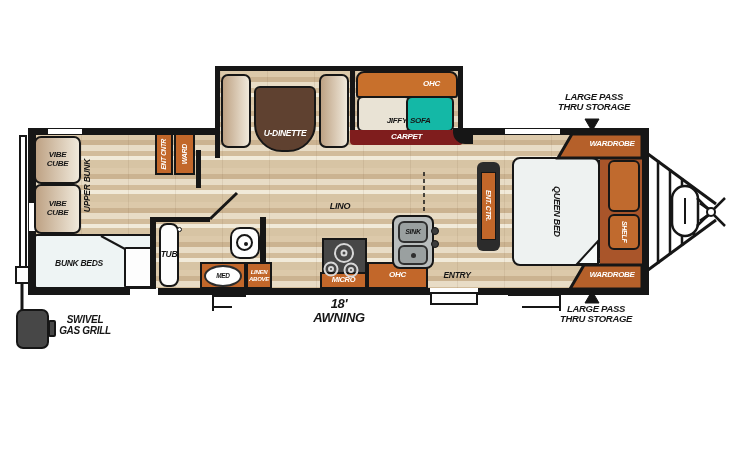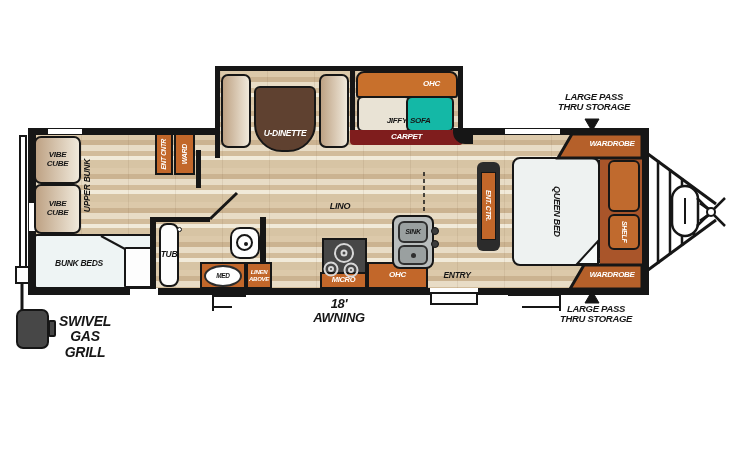--- a/index.html
+++ b/index.html
@@ -208,16 +208,16 @@
   <div class="abs lbl" style="left:316px;top:202px;width:48px;font-size:9px;">LINO</div>
   <div class="abs lbl" style="left:438px;top:271px;width:38px;font-size:8.5px;">ENTRY</div>
   <div class="abs whitebox" style="left:430px;top:292px;width:48px;height:13px;"></div>
   <div class="abs lbl" style="left:308px;top:297px;width:62px;font-size:13px;">18' AWNING</div>
   <div class="abs lbl wlbl" style="left:582px;top:140px;width:60px;font-size:8px;">WARDROBE</div>
   <div class="abs lbl wlbl" style="left:584px;top:271px;width:56px;font-size:8px;">WARDROBE</div>
   <div class="abs lbl" style="left:544px;top:92px;width:100px;font-size:9.5px;">LARGE PASS
 THRU STORAGE</div>
   <div class="abs lbl" style="left:546px;top:304px;width:100px;font-size:9.5px;">LARGE PASS
 THRU STORAGE</div>
-  <div class="abs lbl" style="left:52px;top:314px;width:66px;font-size:14px;">SWIVEL
+  <div class="abs lbl" style="left:52px;top:314px;width:66px;font-size:10px;">SWIVEL
 GAS GRILL</div>
 
 </div>
 
 </body></html>

